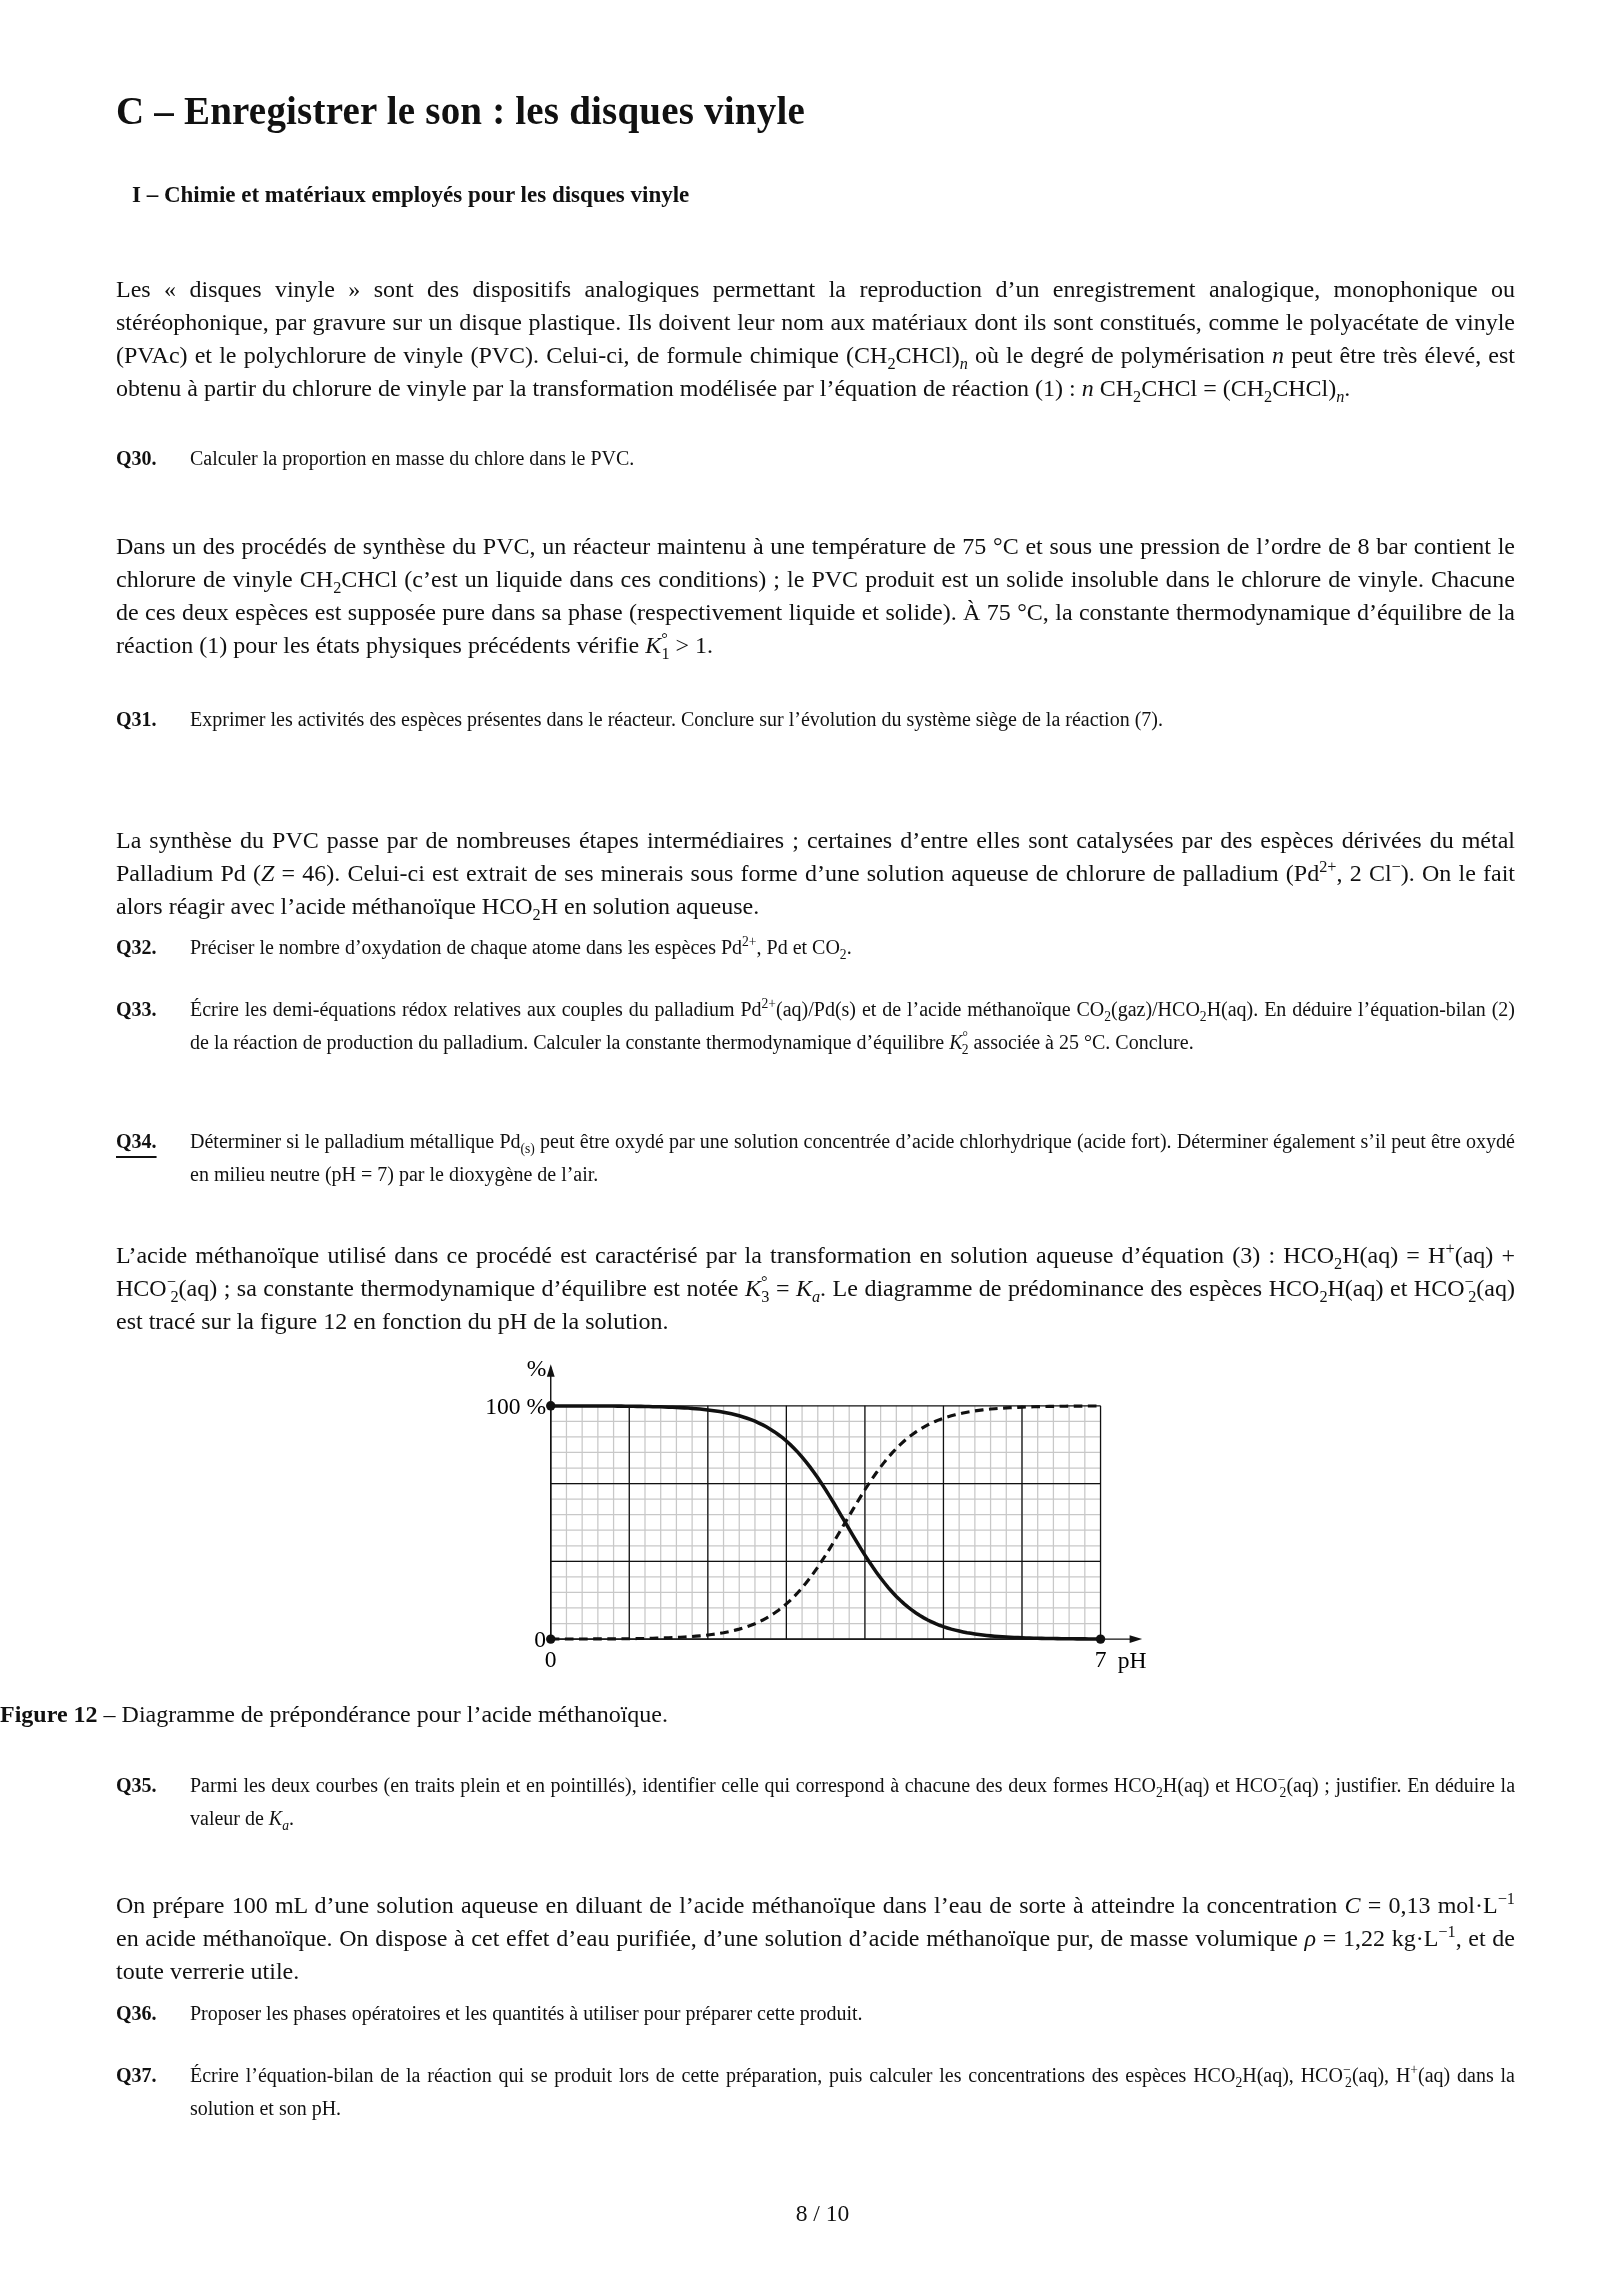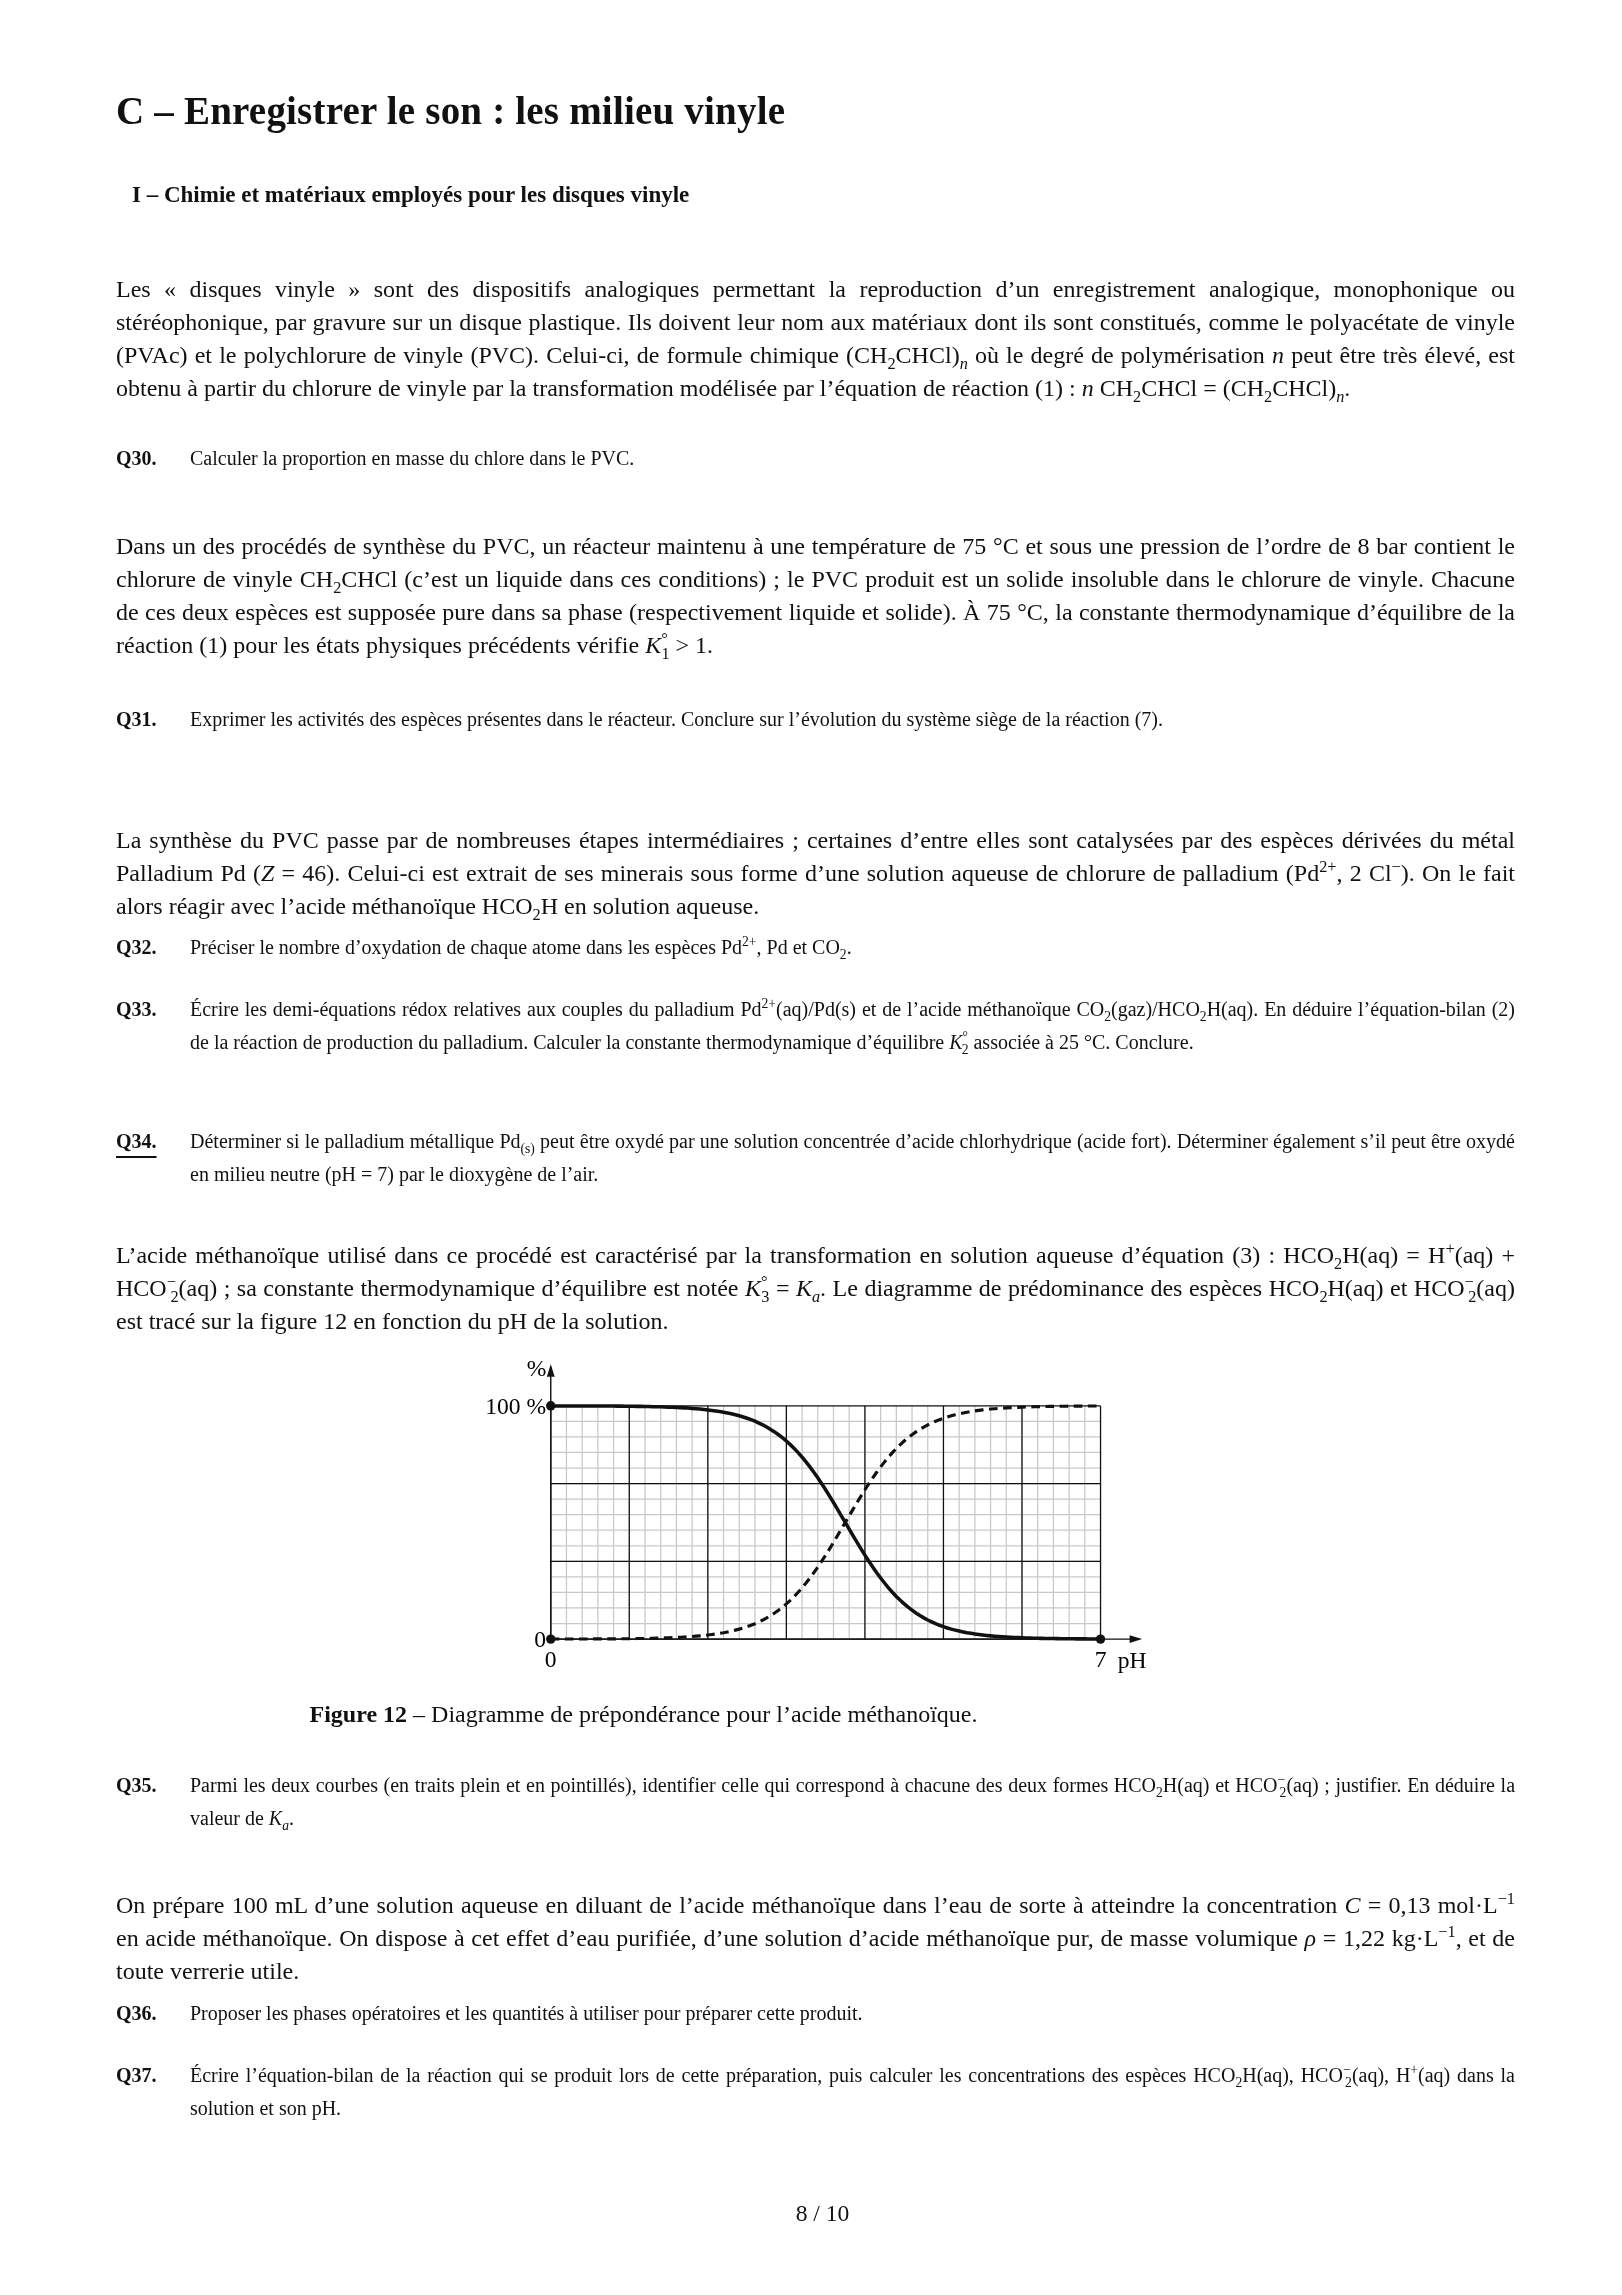--- a/index.html
+++ b/index.html
@@ -31,36 +31,36 @@
     text-align: justify;
     padding-left: 74px; box-sizing: border-box; text-indent: -74px;
   }
   .qnum { font-weight: bold; display: inline-block; text-indent: 0; width: 74px; }
   .qnum.u { text-decoration: underline; text-underline-offset: 7.9px; margin-top: 6px; }
   sub, sup { font-size: 68%; line-height: 0; }
   i { font-style: italic; }
 
   .fig { position: absolute; left: 440px; top: 1350px; width: 754px; height: 330px; }
   .caption {
-    position: absolute; left: 0; width: 1287px; top: 1701px; text-align: center;
+    position: absolute; left: 0; width: 1287px; top: 1701px; text-align: left;
     font-family: "Liberation Serif", serif; font-size: 24px;
   }
   .caption b { font-weight: bold; }
   .pagenum {
     position: absolute; left: 0; width: 1623px; top: 2200px; text-align: center;
     font-family: "Liberation Serif", serif; font-size: 23.6px; margin-left: 11px;
   }
   svg text { font-family: "Liberation Serif", serif; }
 </style>
 </head>
 <body>
 
 <div class="page">
 
-  <div class="h1">C – Enregistrer le son : les milieu vinyle</div>
+  <div class="h1">C – Enregistrer le son : les disques vinyle</div>
   <div class="h2">I – Chimie et matériaux employés pour les disques vinyle</div>
 
   <div class="para" style="top:253px"><span>Les « disques vinyle » sont des dispositifs analogiques permettant la reproduction d’un enregistrement analogique, monophonique ou stéréophonique, par gravure sur un disque plastique. Ils doivent leur nom aux matériaux dont ils sont constitués, comme le polyacétate de vinyle (PVAc) et le polychlorure de vinyle (PVC). Celui-ci, de formule chimique (CH</span><sub>2</sub><span>CHCl)</span><sub><i>n</i></sub><span> où le degré de polymérisation </span><i>n</i><span> peut être très élevé, est obtenu à partir du chlorure de vinyle par la transformation modélisée par l’équation de réaction (1) : </span><i>n</i><span> CH</span><sub>2</sub><span>CHCl = (CH</span><sub>2</sub><span>CHCl)</span><sub><i>n</i></sub><span>.</span></div>
 
   <div class="q" style="top:442px"><span class="qnum">Q30.</span><span>Calculer la proportion en masse du chlore dans le PVC.</span></div>
 
   <div class="para" style="top:510px"><span>Dans un des procédés de synthèse du PVC, un réacteur maintenu à une température de 75 °C et sous une pression de l’ordre de 8 bar contient le chlorure de vinyle CH</span><sub>2</sub><span>CHCl (c’est un liquide dans ces conditions) ; le PVC produit est un solide insoluble dans le chlorure de vinyle. Chacune de ces deux espèces est supposée pure dans sa phase (respectivement liquide et solide). À 75 °C, la constante thermodynamique d’équilibre de la réaction (1) pour les états physiques précédents vérifie </span><i>K</i><sup>°</sup><sub style="margin-left:-6.3px">1</sub><span> &gt; 1.</span></div>
 
   <div class="q" style="top:703px"><span class="qnum">Q31.</span><span>Exprimer les activités des espèces présentes dans le réacteur. Conclure sur l’évolution du système siège de la réaction (7).</span></div>
 

